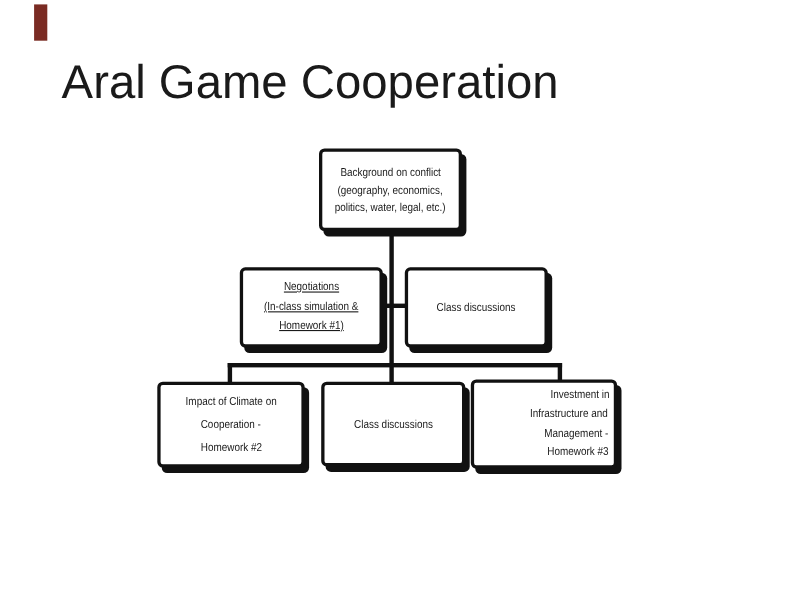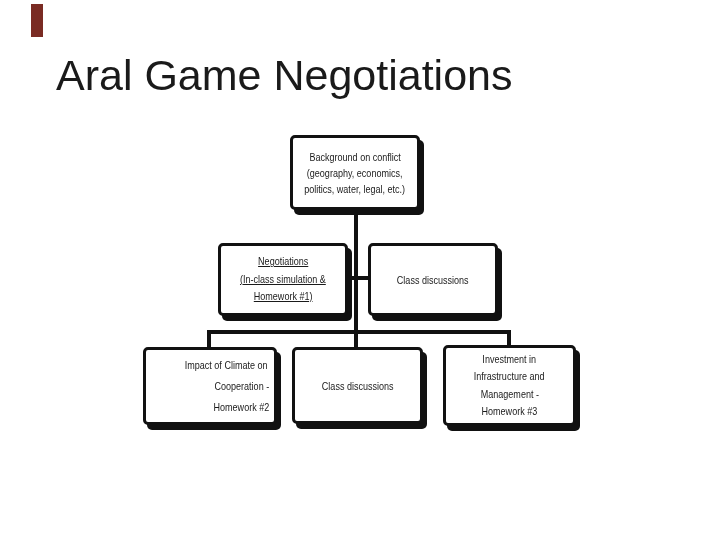--- a/index.html
+++ b/index.html
@@ -28,34 +28,34 @@
     box-shadow:4px 5px 0 #111;
     display:flex;flex-direction:column;justify-content:center;align-items:center;
     color:#1a1a1a;font-size:10.5px;text-align:center;box-sizing:border-box;
   }
   .node-line{white-space:nowrap;transform:scaleX(0.86);transform-origin:50% 50%;}
   #node-0{left:290px;top:135px;width:130px;height:75px;}
   #node-0 .node-line{line-height:16px;}
   #node-1{left:218px;top:243px;width:130px;height:73px;text-decoration:underline;}
   #node-1 .node-line{line-height:17.5px;}
   #node-2{left:368px;top:243px;width:130px;height:73px;}
-  #node-3{left:143px;top:347px;width:134px;height:78px;align-items:flex-end;}
+  #node-3{left:143px;top:347px;width:134px;height:78px;}
   #node-3 .node-line{line-height:21px;}
   #node-4{left:292px;top:347px;width:131px;height:77px;}
-  #node-5{left:443px;top:345px;width:133px;height:81px;}
+  #node-5{left:428px;top:345px;width:133px;height:81px;align-items:flex-end;}
   #node-5 .node-line{line-height:17.5px;}
 </style>
 </head>
 <body>
 
 <div id="slide">
 
   <div id="accent-bar" style="background: rgb(122, 43, 35);"></div>
 
-  <h1 id="slide-title" style="color: rgb(26, 26, 26);">Aral Game Negotiations</h1>
+  <h1 id="slide-title" style="color: rgb(26, 26, 26);">Aral Game Cooperation</h1>
 
   <div class="conn" id="conn-trunk"></div>
   <div class="conn" id="conn-mid"></div>
   <div class="conn" id="conn-tee"></div>
   <div class="conn" id="conn-stub-left"></div>
   <div class="conn" id="conn-stub-right"></div>
 
   <div class="node" id="node-0">
     <div class="node-line">Background on conflict</div>
     <div class="node-line">(geography, economics,</div>

